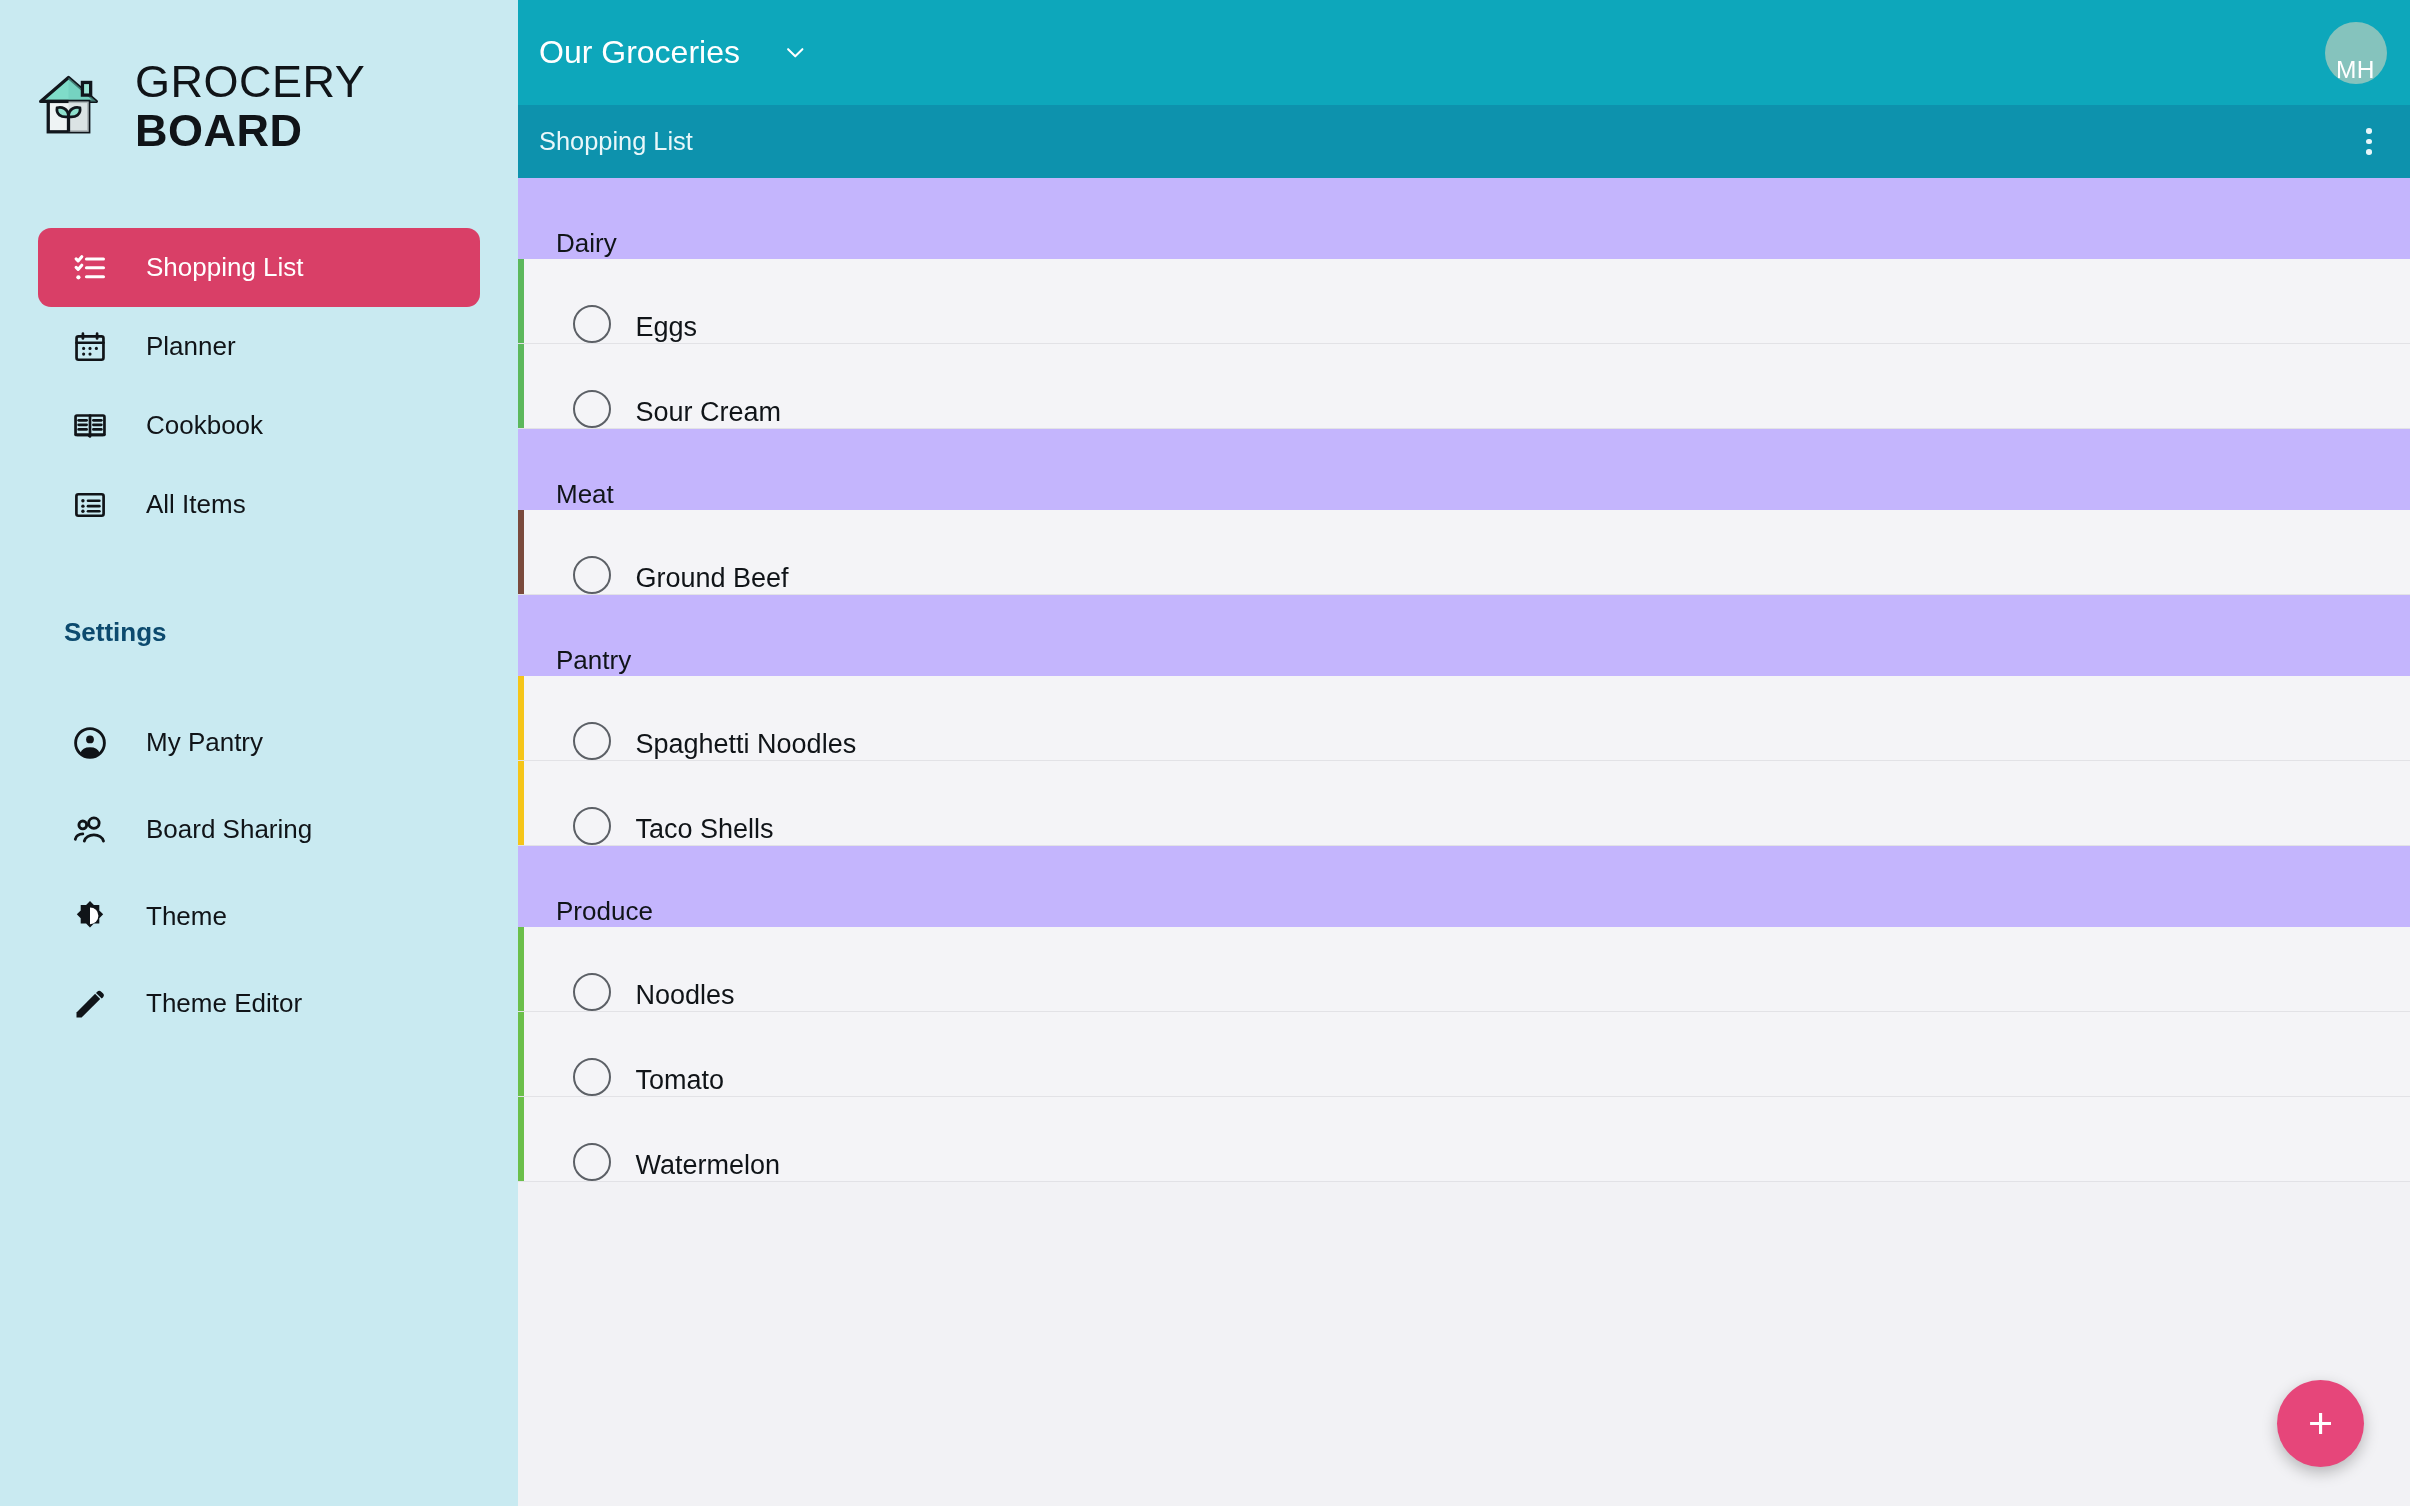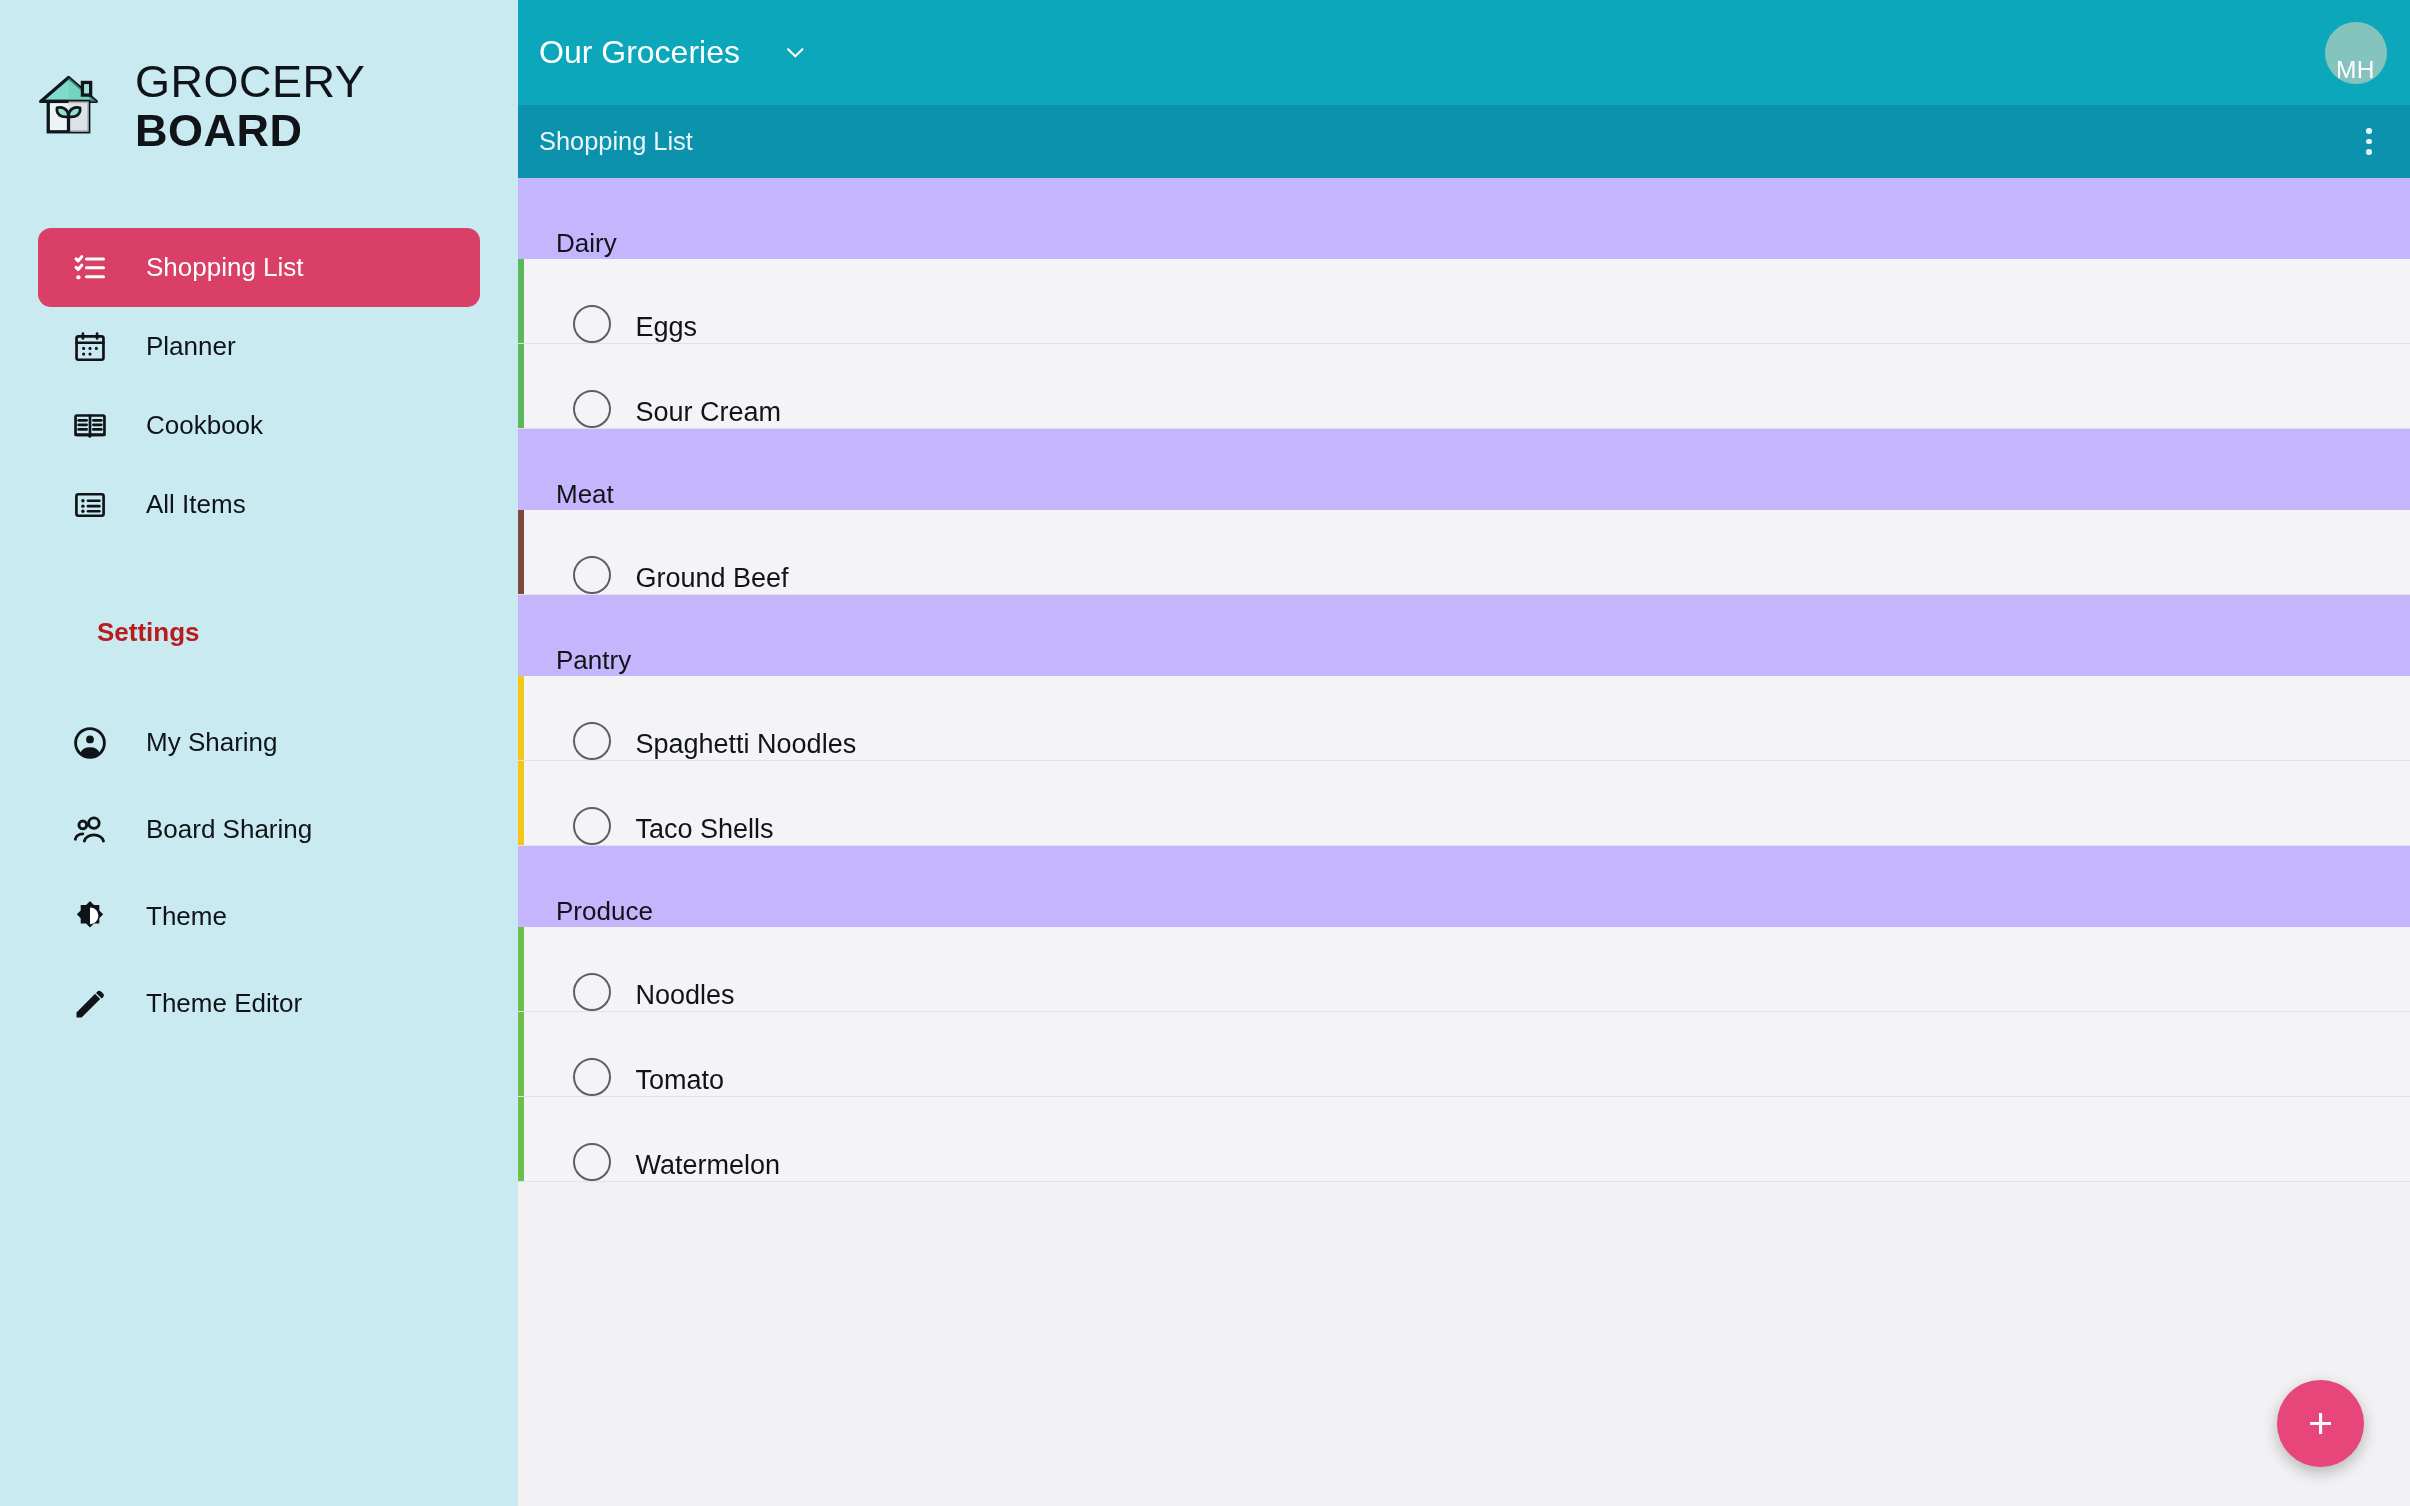--- a/index.html
+++ b/index.html
@@ -44,22 +44,22 @@
   .nav-item.active { background: #d93f67; color: #ffffff; }
   .nav-icon {
     width: 40px; height: 40px; flex: 0 0 40px;
     display: flex; align-items: center; justify-content: center;
   }
   .nav-icon svg { display: block; }
   .nav-label { margin-left: 36px; white-space: nowrap; }
 
   .nav-gap { height: 41px; }
   .section-title {
-    font-size: 26px; font-weight: 700; color: #b91c1c;
-    padding-left: 97px; margin-bottom: 32px; margin-top: 32px;
+    font-size: 26px; font-weight: 700; color: #0c4a6e;
+    padding-left: 64px; margin-bottom: 32px; margin-top: 32px;
   }
   .settings .nav-item { height: 87px; }
 
   
   .main { flex: 1 1 auto; height: 100%; display: flex; flex-direction: column; position: relative; min-width: 0; }
 
   .topbar {
     height: 105px; flex: 0 0 105px;
     background: #0da7bb;
     display: flex; align-items: center;
@@ -221,21 +221,21 @@
     <nav class="nav settings">
 
       <div class="nav-item">
         <span class="nav-icon">
           <svg viewBox="0 0 24 24" width="36" height="36">
             <circle cx="12" cy="12" r="9.6" fill="none" stroke="#101418" stroke-width="1.9"></circle>
             <circle cx="12" cy="9.6" r="2.6" fill="#101418"></circle>
             <path d="M5.6 18.6 a6.6 5 0 0 1 12.8 0 a9.6 9.6 0 0 1 -12.8 0 Z" fill="#101418"></path>
           </svg>
         </span>
-        <span class="nav-label">My Sharing</span>
+        <span class="nav-label">My Pantry</span>
       </div>
 
       <div class="nav-item">
         <span class="nav-icon">
           <svg viewBox="0 0 24 24" width="36" height="36" fill="none" stroke="#101418" stroke-width="1.9" stroke-linecap="round" stroke-linejoin="round">
             <circle cx="14.6" cy="7.4" r="3.5"></circle>
             <path d="M8.2 19.4 a6.5 5 0 0 1 12.8 0"></path>
             <circle cx="7.2" cy="8.6" r="2.6"></circle>
             <path d="M2.2 18.2 a5 4 0 0 1 5 -3.6"></path>
           </svg>

